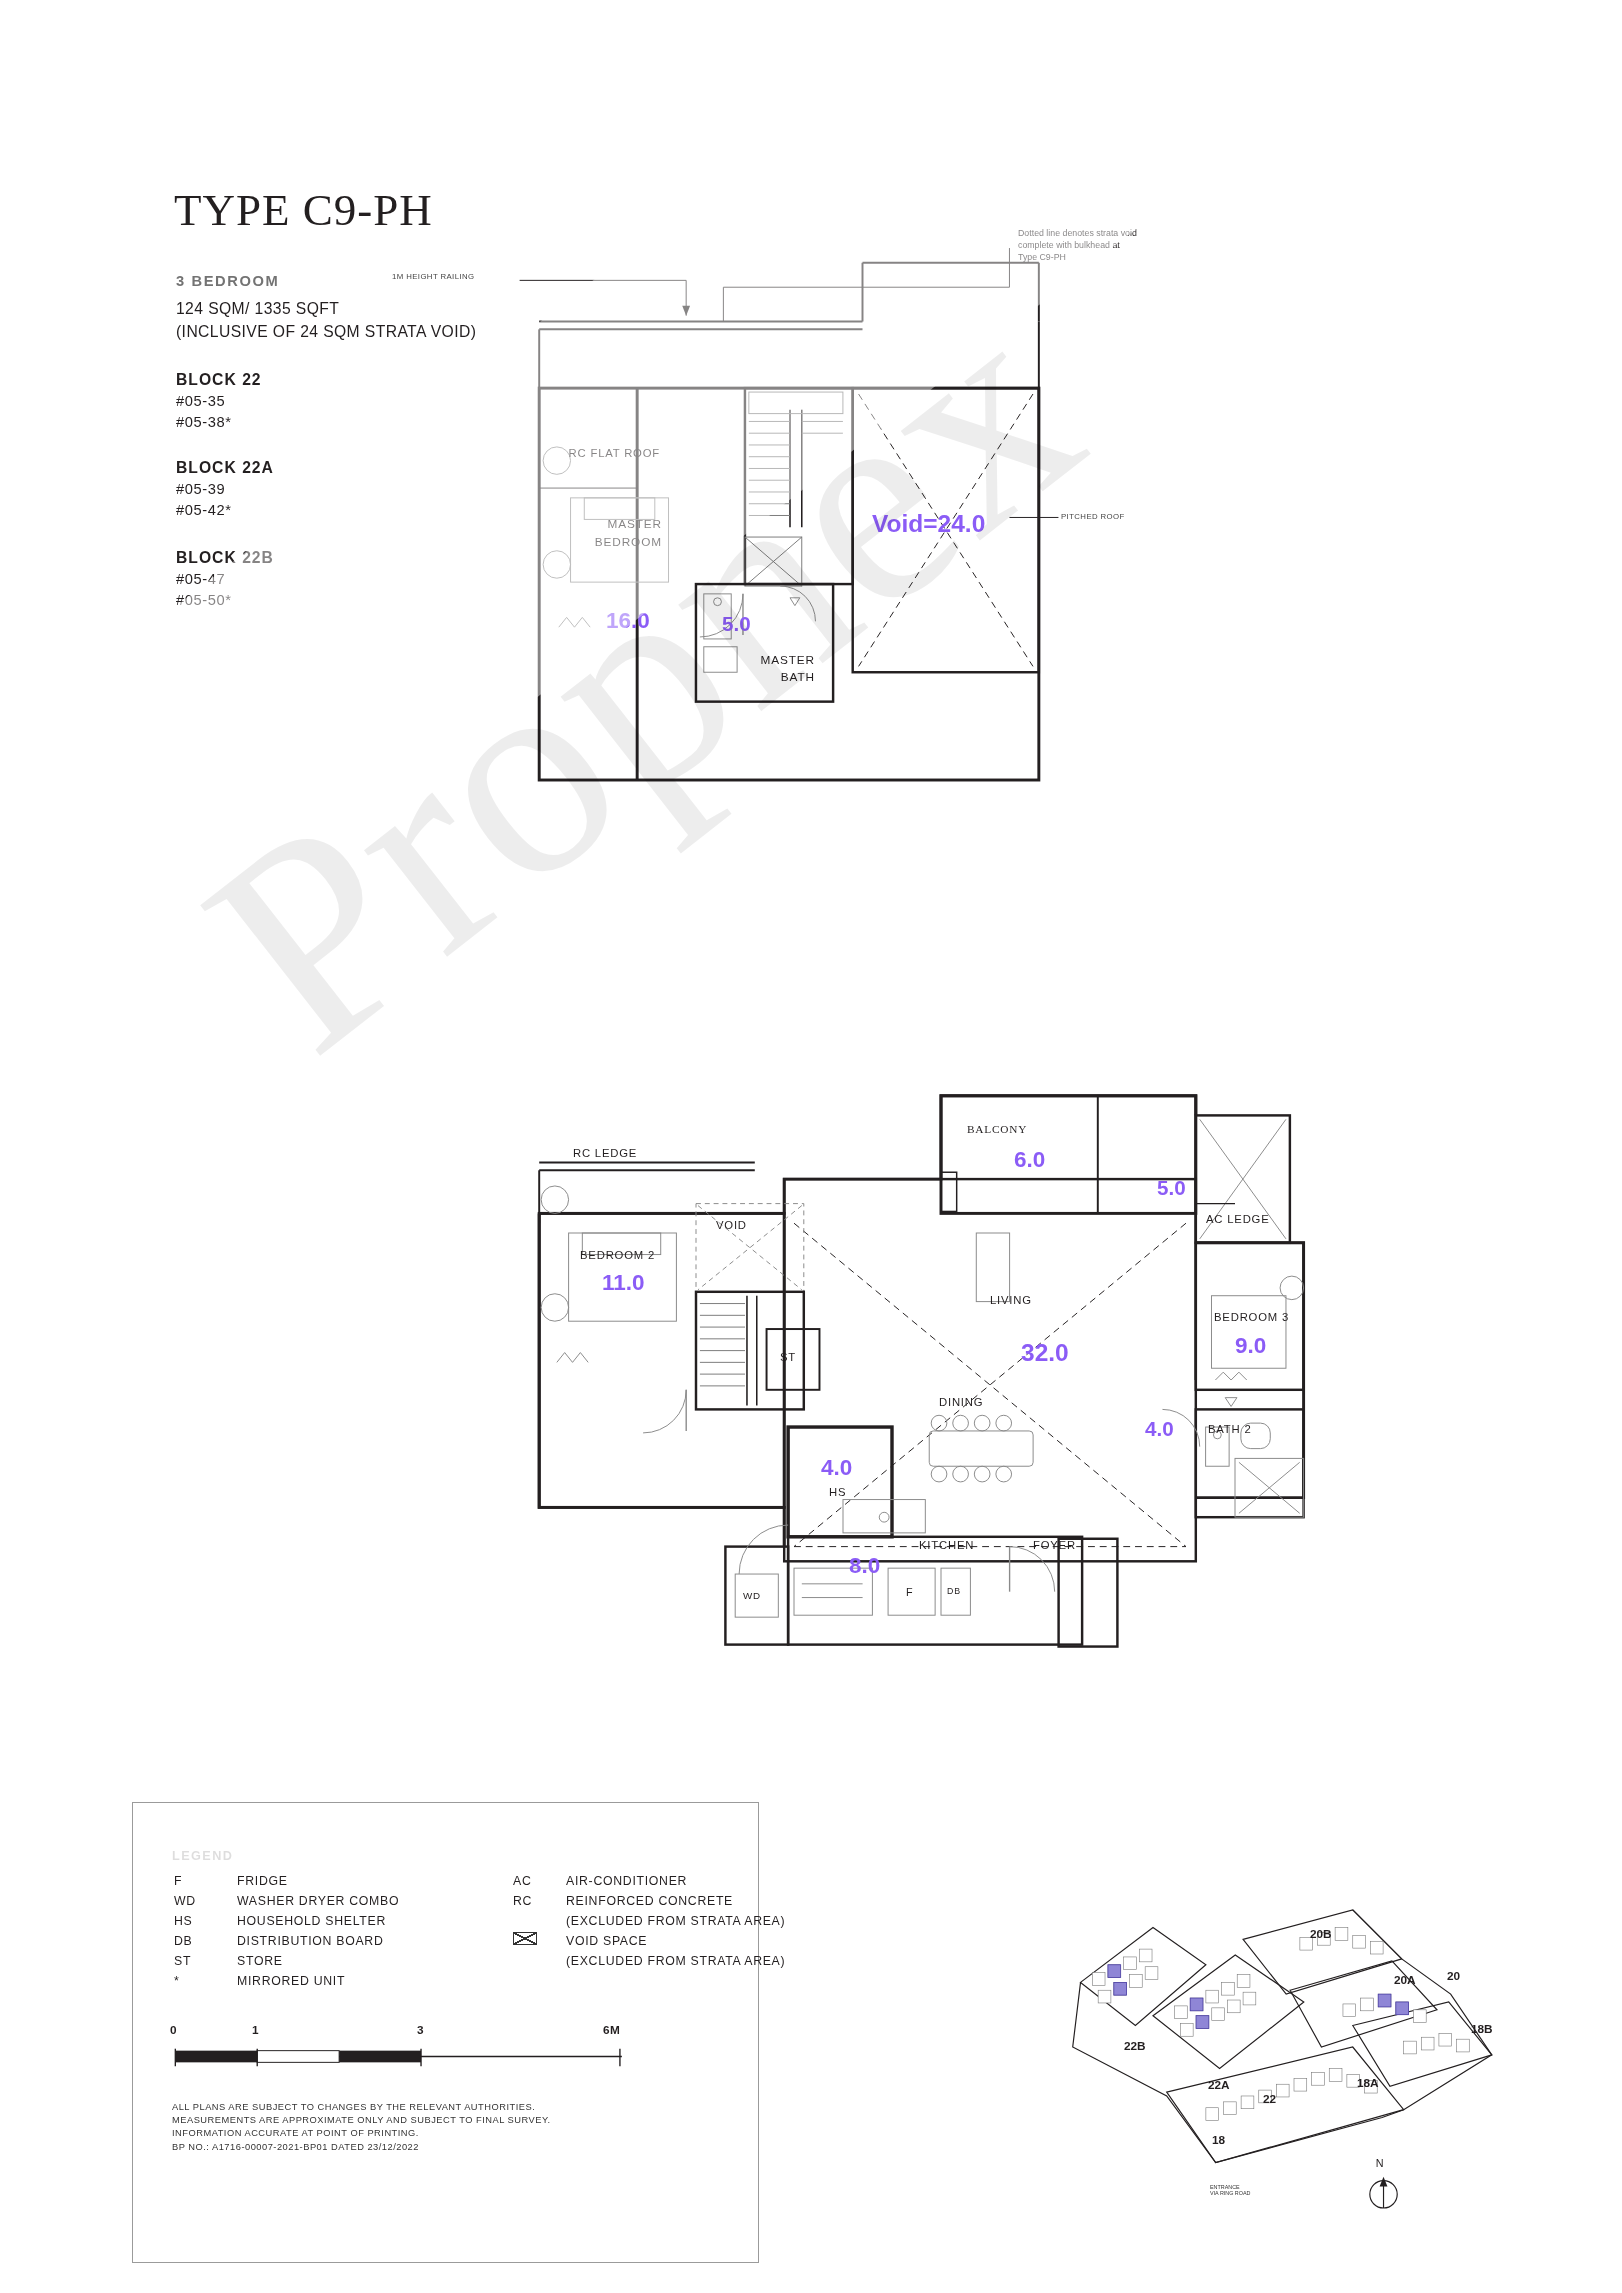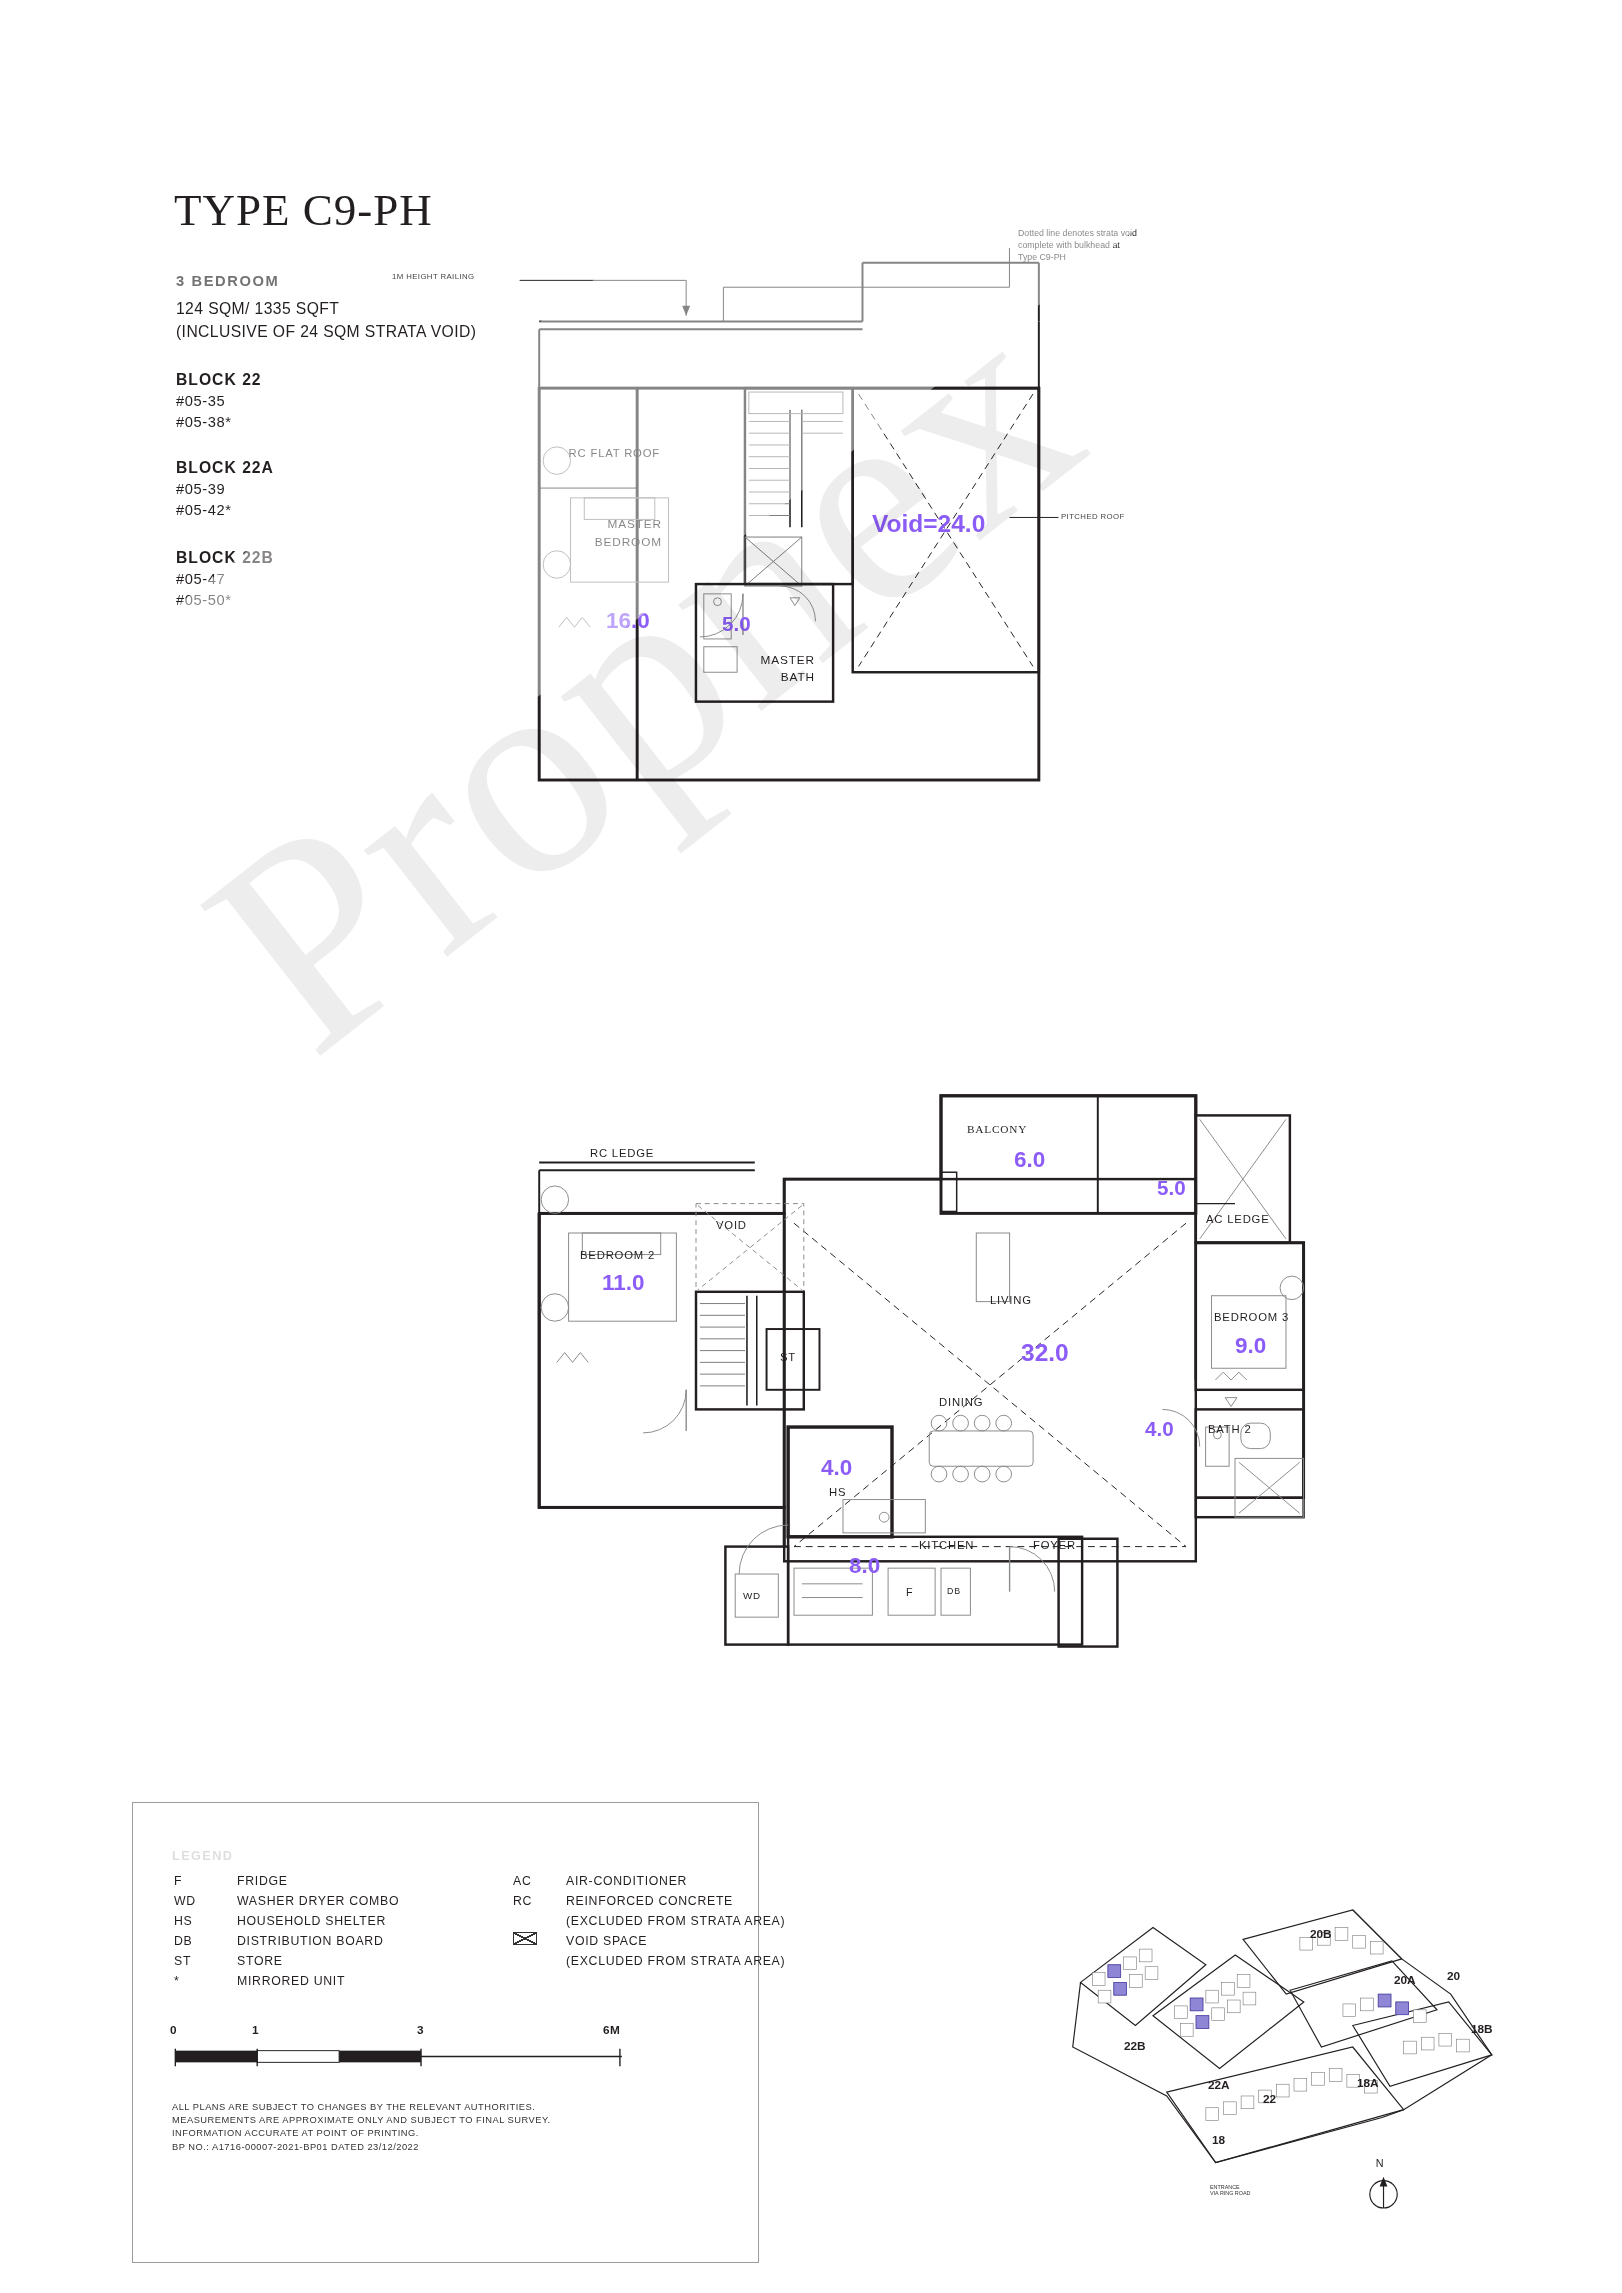--- a/index.html
+++ b/index.html
@@ -314,21 +314,21 @@
       <path d="M626,330 A38,38 0 0 1 664,368" fill="none" stroke="#8a8a8a" stroke-width="1"></path>
       <polygon points="690,318 702,318 696,327" fill="none" stroke="#8a8a8a" stroke-width="1"></polygon>
 
       <rect x="676" y="214" width="76" height="74" fill="none" stroke="#8a8a8a" stroke-width="1"></rect>
       <circle cx="758" cy="206" r="12" fill="none" stroke="#8a8a8a" stroke-width="1"></circle>
       <polyline points="680,300 688,292 696,300 704,292 712,300" fill="none" stroke="#8a8a8a" stroke-width="1"></polyline>
 
       <line x1="660" y1="120" x2="700" y2="120" stroke="#231f20" stroke-width="1.2"></line>
     </svg>
 
-    <div class="lbl" style="left:41px;top:61px;">RC LEDGE</div>
+    <div class="lbl" style="left:24px;top:61px;">RC LEDGE</div>
     <div class="lbl" style="left:167px;top:133px;">VOID</div>
     <div class="lbl" style="left:418px;top:37px;font-family:Liberation Serif, serif;">BALCONY</div>
     <div class="red r20" style="left:465px;top:61px;">6.0</div>
     <div class="lbl" style="left:657px;top:127px;">AC LEDGE</div>
     <div class="red r18" style="left:608px;top:90px;">5.0</div>
     <div class="lbl" style="left:441px;top:208px;">LIVING</div>
     <div class="lbl" style="left:390px;top:310px;">DINING</div>
     <div class="red r24" style="left:472px;top:253px;">32.0</div>
     <div class="lbl" style="left:31px;top:163px;">BEDROOM 2</div>
     <div class="red r20" style="left:53px;top:184px;">11.0</div>

